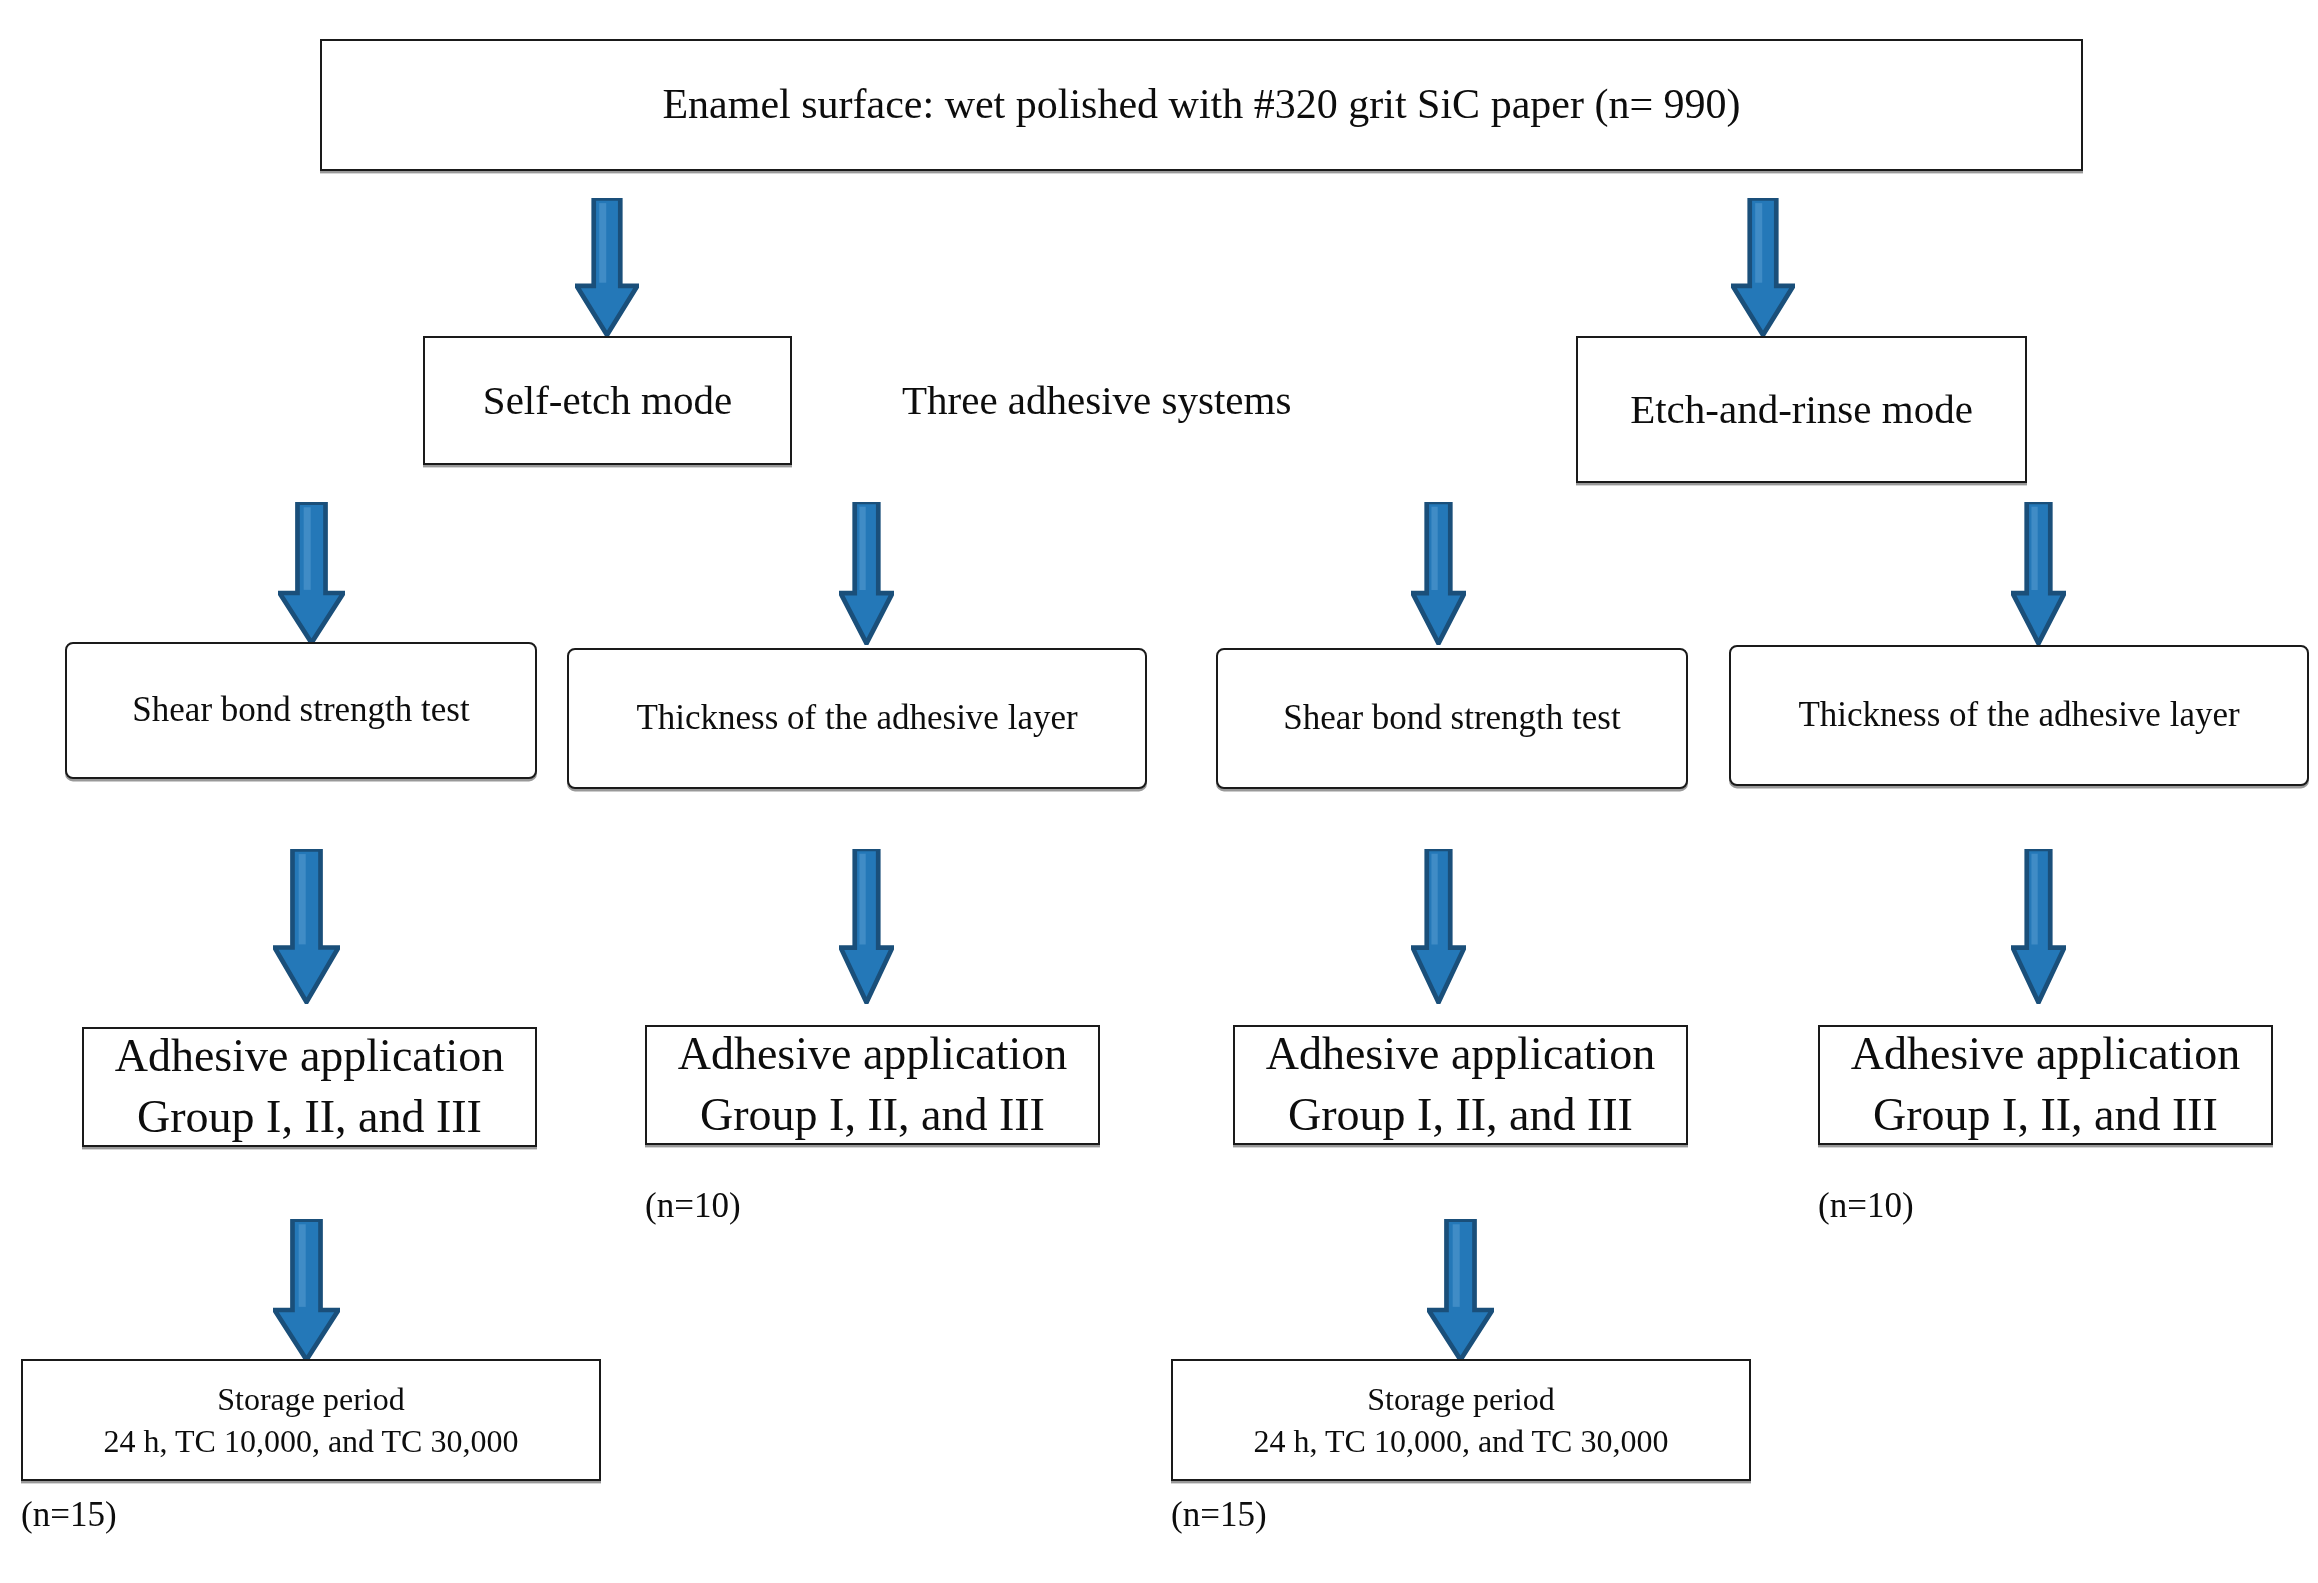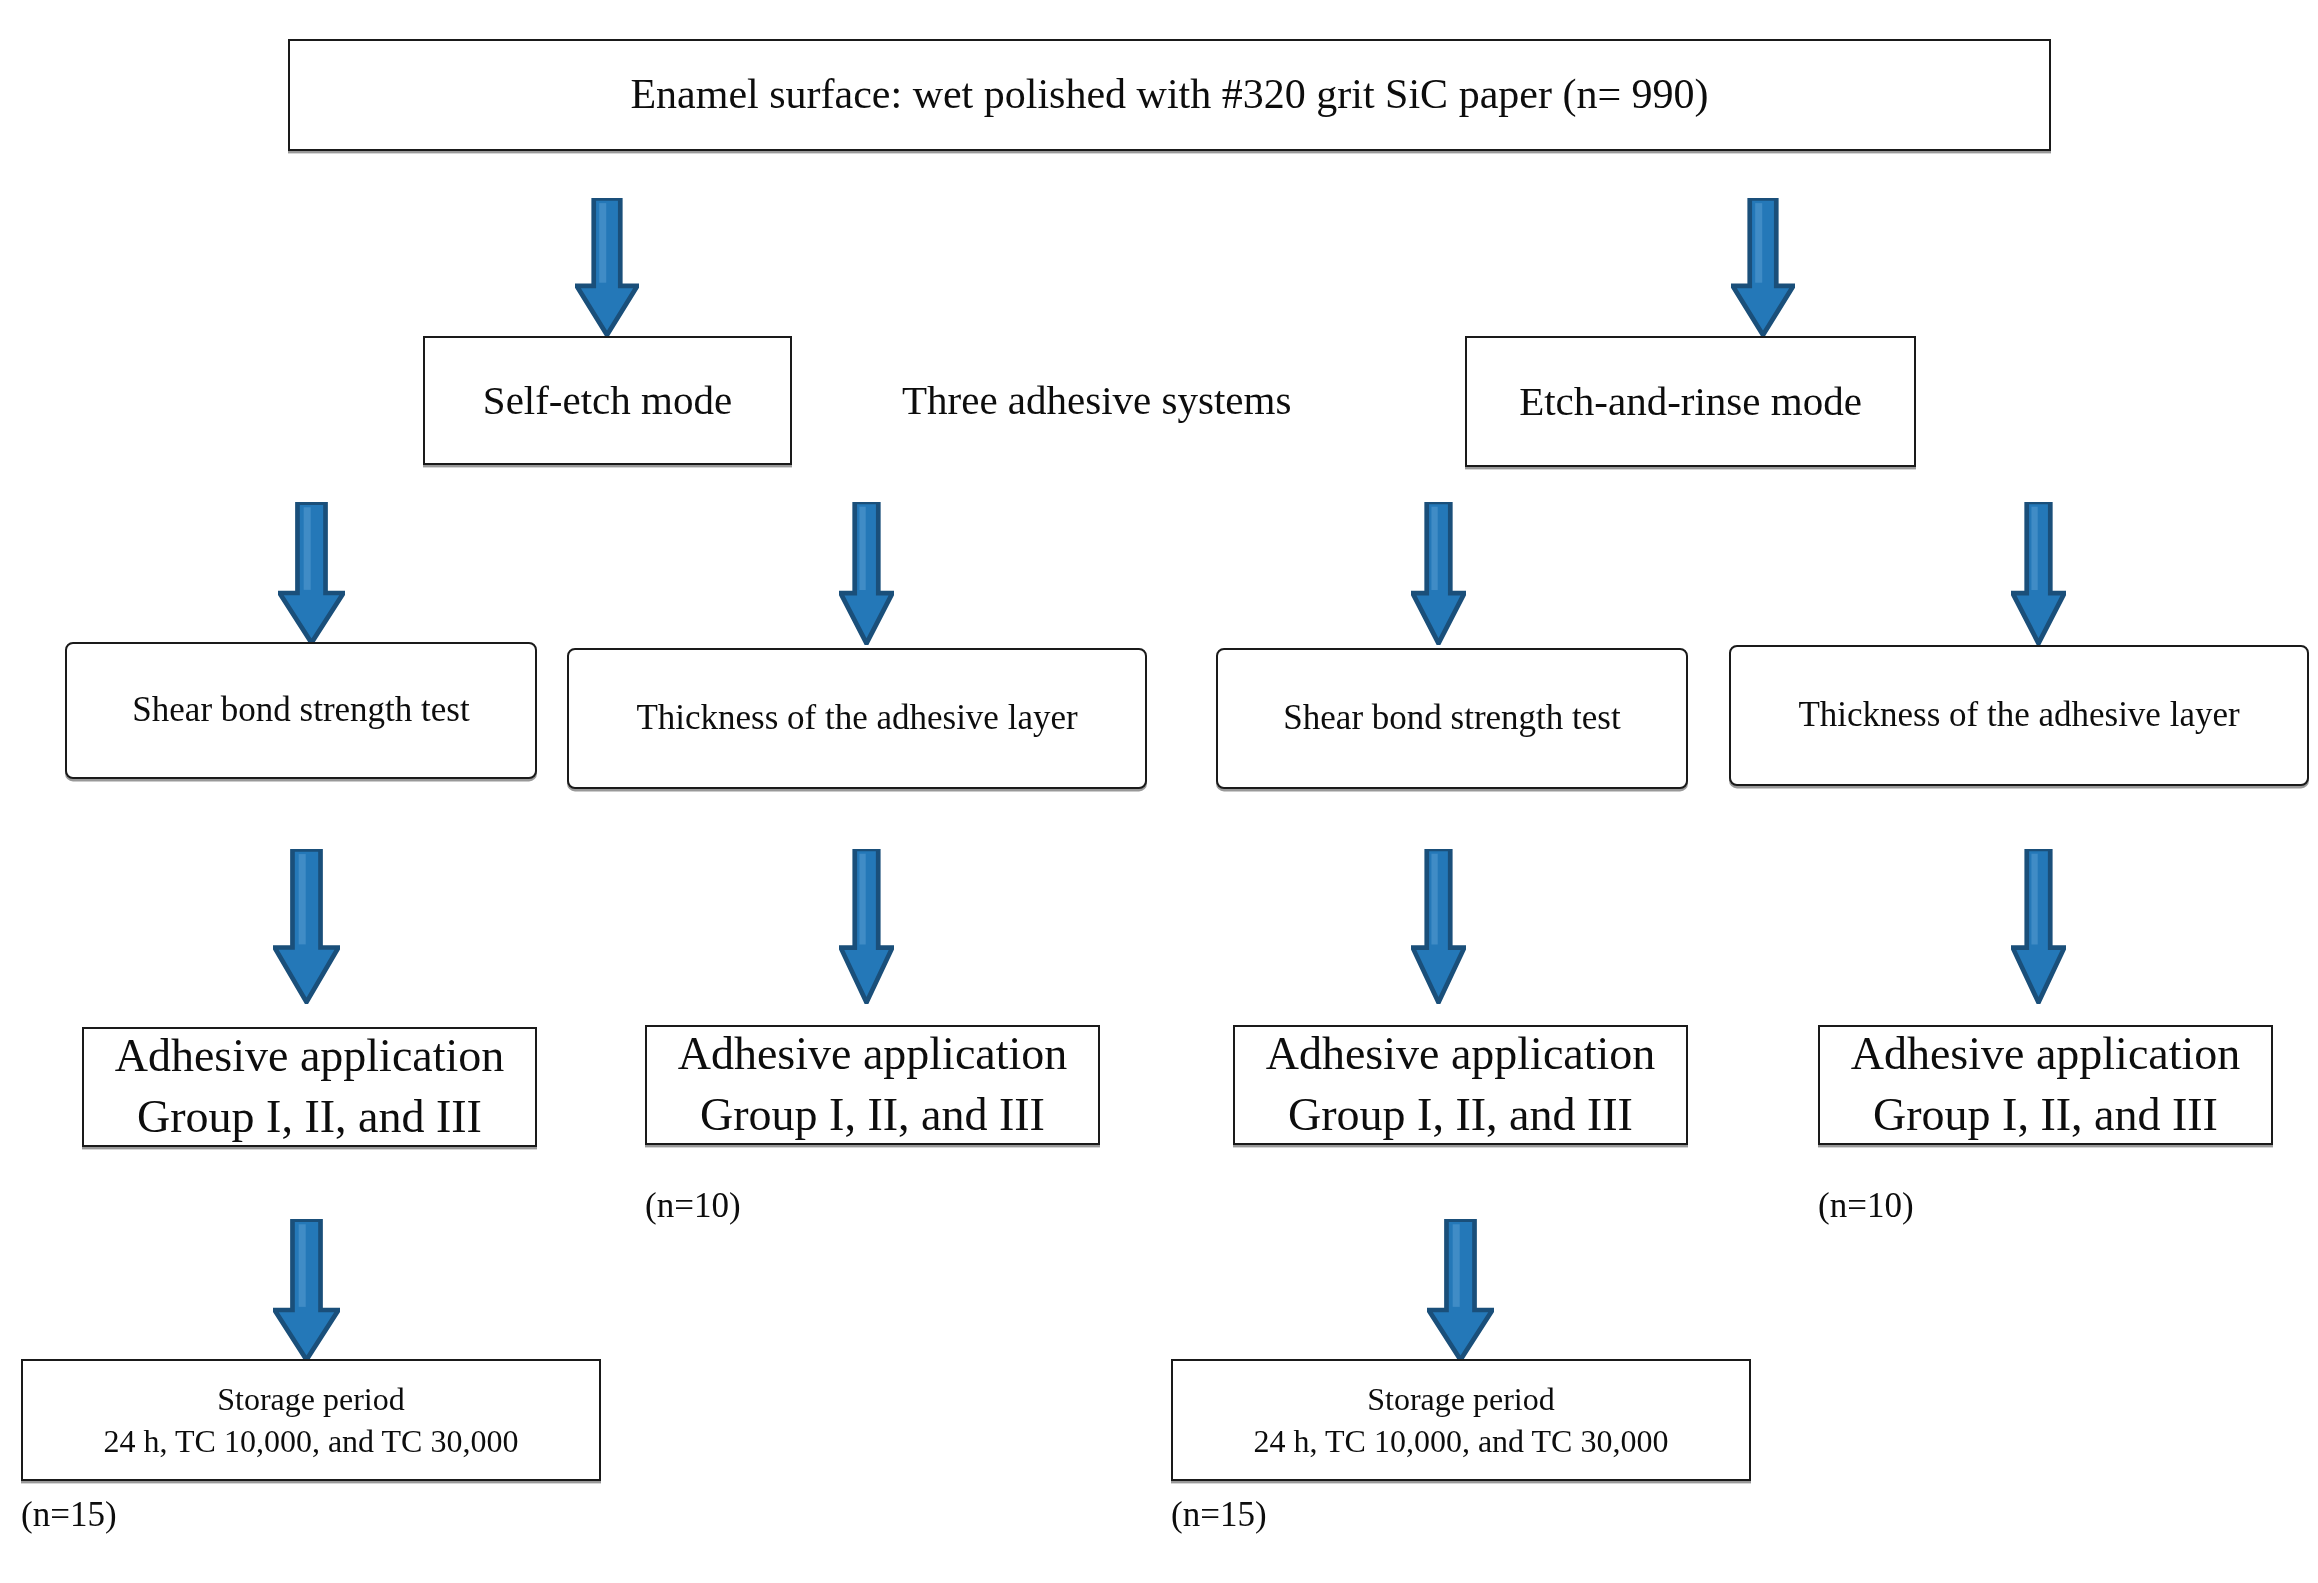--- a/index.html
+++ b/index.html
@@ -57,41 +57,41 @@
   .fs-test   { font-size: 35px; border-radius: 8px; }
   .fs-appl   { font-size: 46px; }
   .fs-store  { font-size: 32px; }
   .fs-cap    { font-size: 35px; }
 </style>
 </head>
 <body>
 
 <div id="canvas">
 
-  <div class="node fs-top" style="left:288px; top:39px; width:1763px; height:112px;">
+  <div class="node fs-top" style="left:320px; top:39px; width:1763px; height:132px;">
     <span class="line">Enamel surface: wet polished with #320 grit SiC paper (n= 990)</span>
   </div>
 
   <svg class="arrow" style="left:575px; top:198px;" width="64" height="139" viewBox="0 0 82 177">
     <polygon points="24,0 58,0 58,112 80,112 41,175 2,112 24,112" fill="#2478b8" stroke="#1a4f7a" stroke-width="6"></polygon>
     <polygon points="31,6 40,6 40,108 31,108" fill="#4a93cb" opacity="0.75"></polygon>
   </svg>
 
   <svg class="arrow" style="left:1731px; top:198px;" width="64" height="139" viewBox="0 0 82 177">
     <polygon points="24,0 58,0 58,112 80,112 41,175 2,112 24,112" fill="#2478b8" stroke="#1a4f7a" stroke-width="6"></polygon>
     <polygon points="31,6 40,6 40,108 31,108" fill="#4a93cb" opacity="0.75"></polygon>
   </svg>
 
   <div class="node fs-mode" style="left:423px; top:336px; width:369px; height:129px;">
     <span class="line">Self-etch mode</span>
   </div>
 
   <div class="free-label fs-free" style="left:902px; top:376px; width:470px;">Three adhesive systems</div>
 
-  <div class="node fs-mode" style="left:1465px; top:336px; width:451px; height:131px;">
+  <div class="node fs-mode" style="left:1576px; top:336px; width:451px; height:147px;">
     <span class="line">Etch-and-rinse mode</span>
   </div>
 
   <svg class="arrow" style="left:278px; top:502px;" width="67" height="143" viewBox="0 0 86 182">
     <polygon points="25,0 61,0 61,116 84,116 43,180 2,116 25,116" fill="#2478b8" stroke="#1a4f7a" stroke-width="6"></polygon>
     <polygon points="33,6 42,6 42,112 33,112" fill="#4a93cb" opacity="0.75"></polygon>
   </svg>
 
   <svg class="arrow" style="left:839px; top:502px;" width="55" height="143" viewBox="0 0 70 182">
     <polygon points="20,0 50,0 50,116 68,116 35,180 2,116 20,116" fill="#2478b8" stroke="#1a4f7a" stroke-width="6"></polygon>

